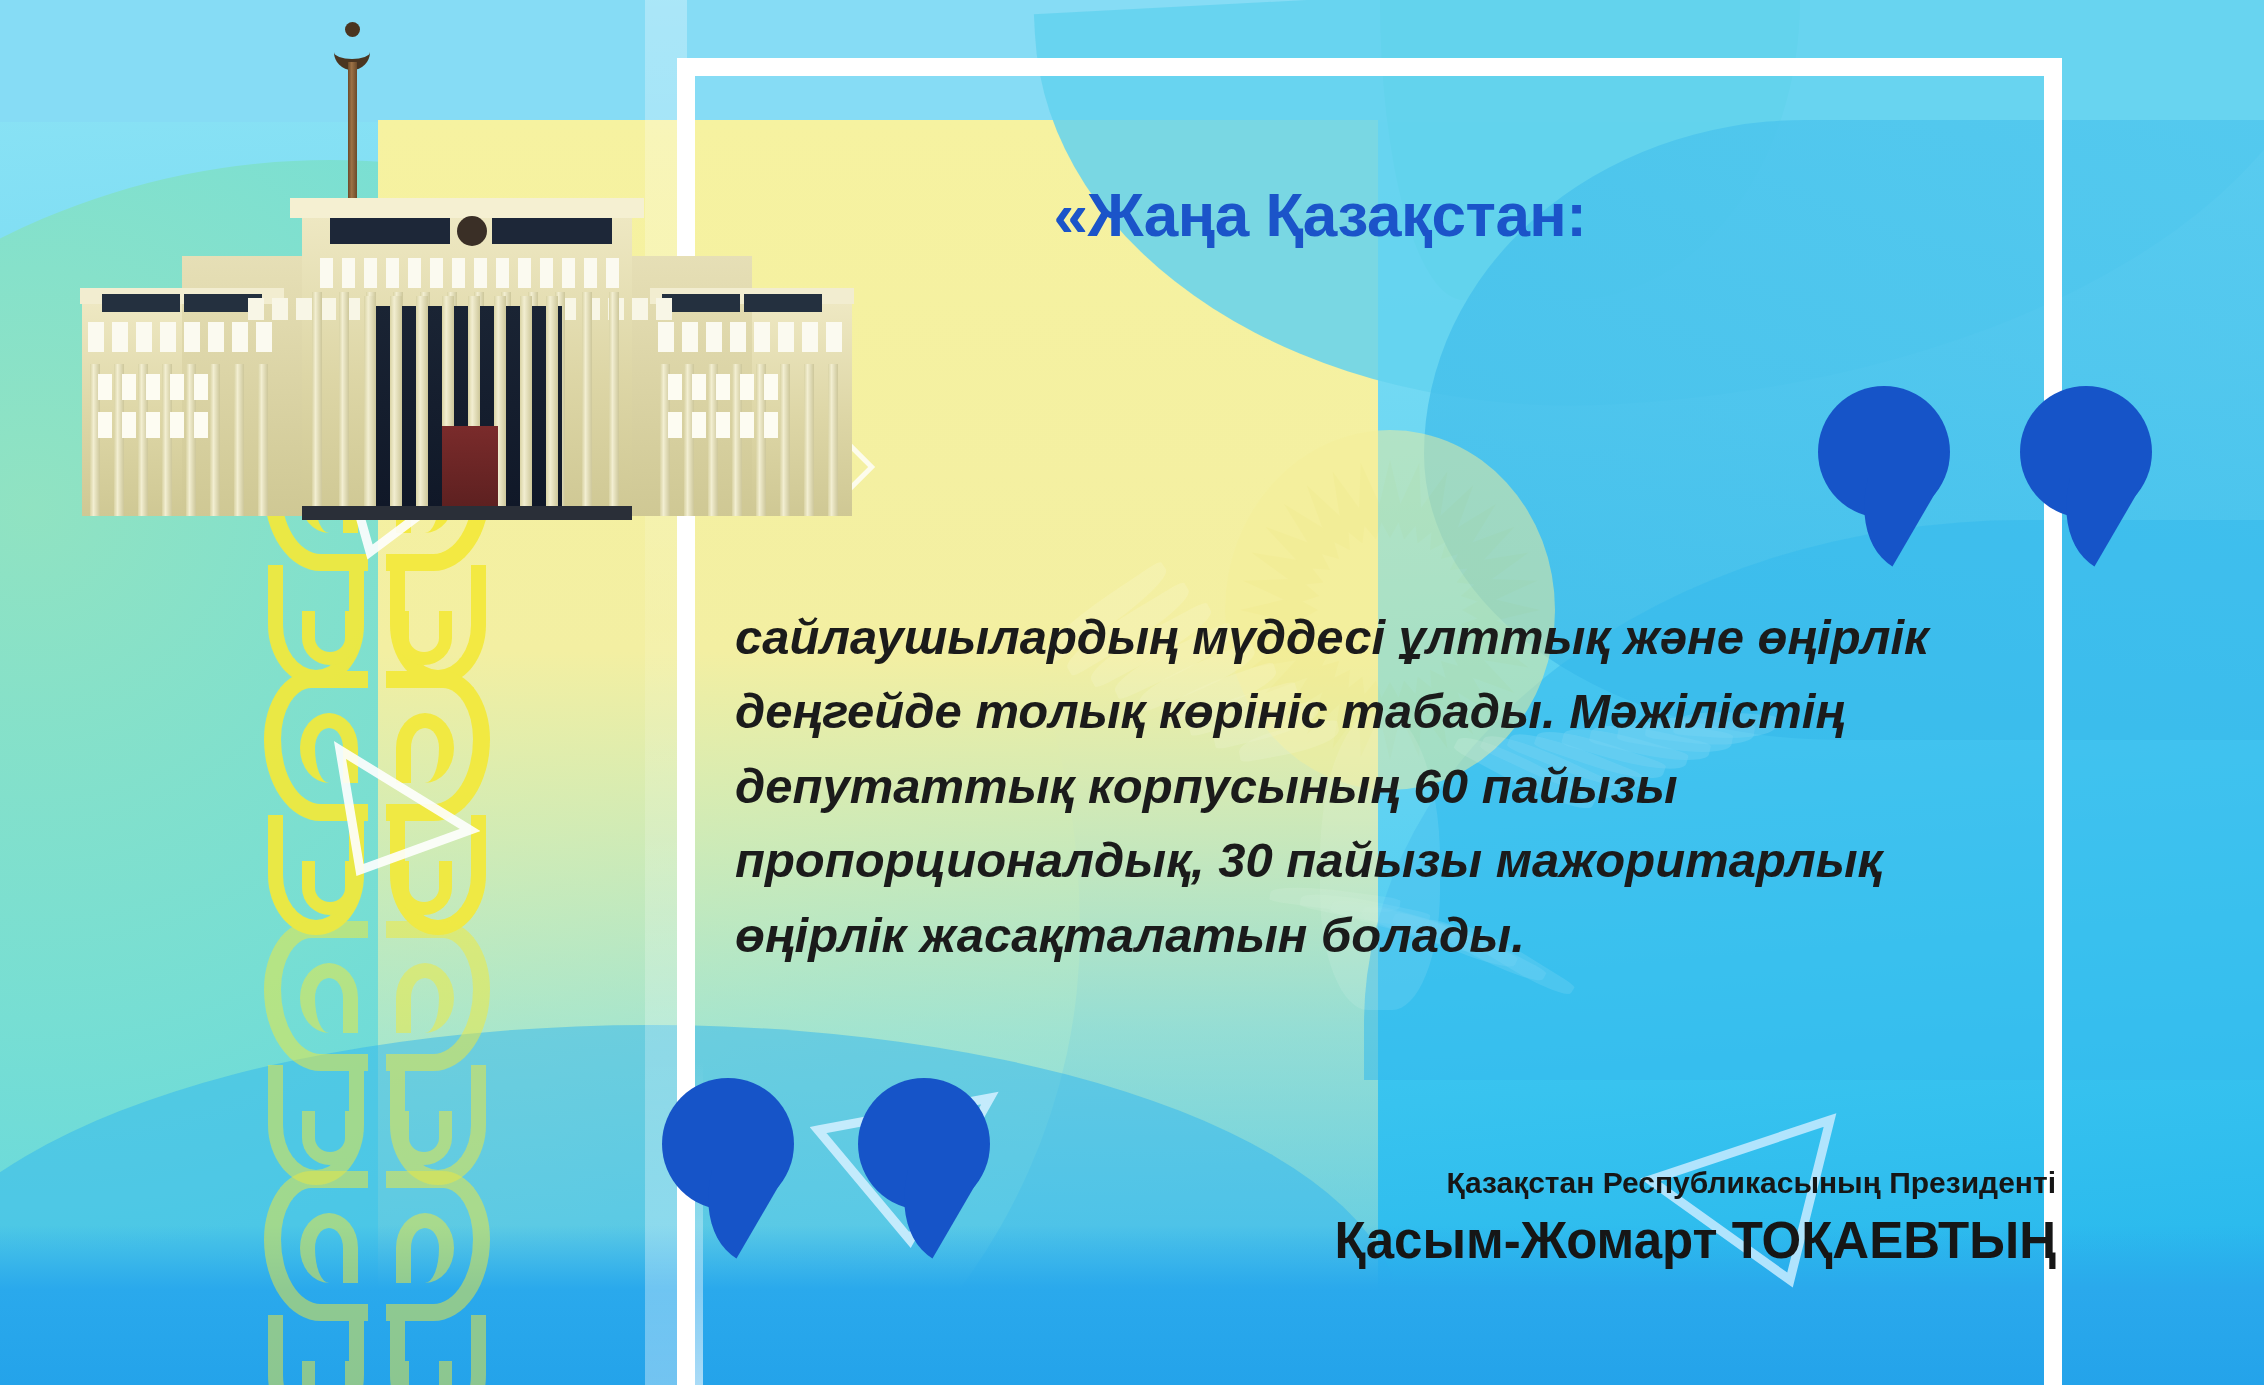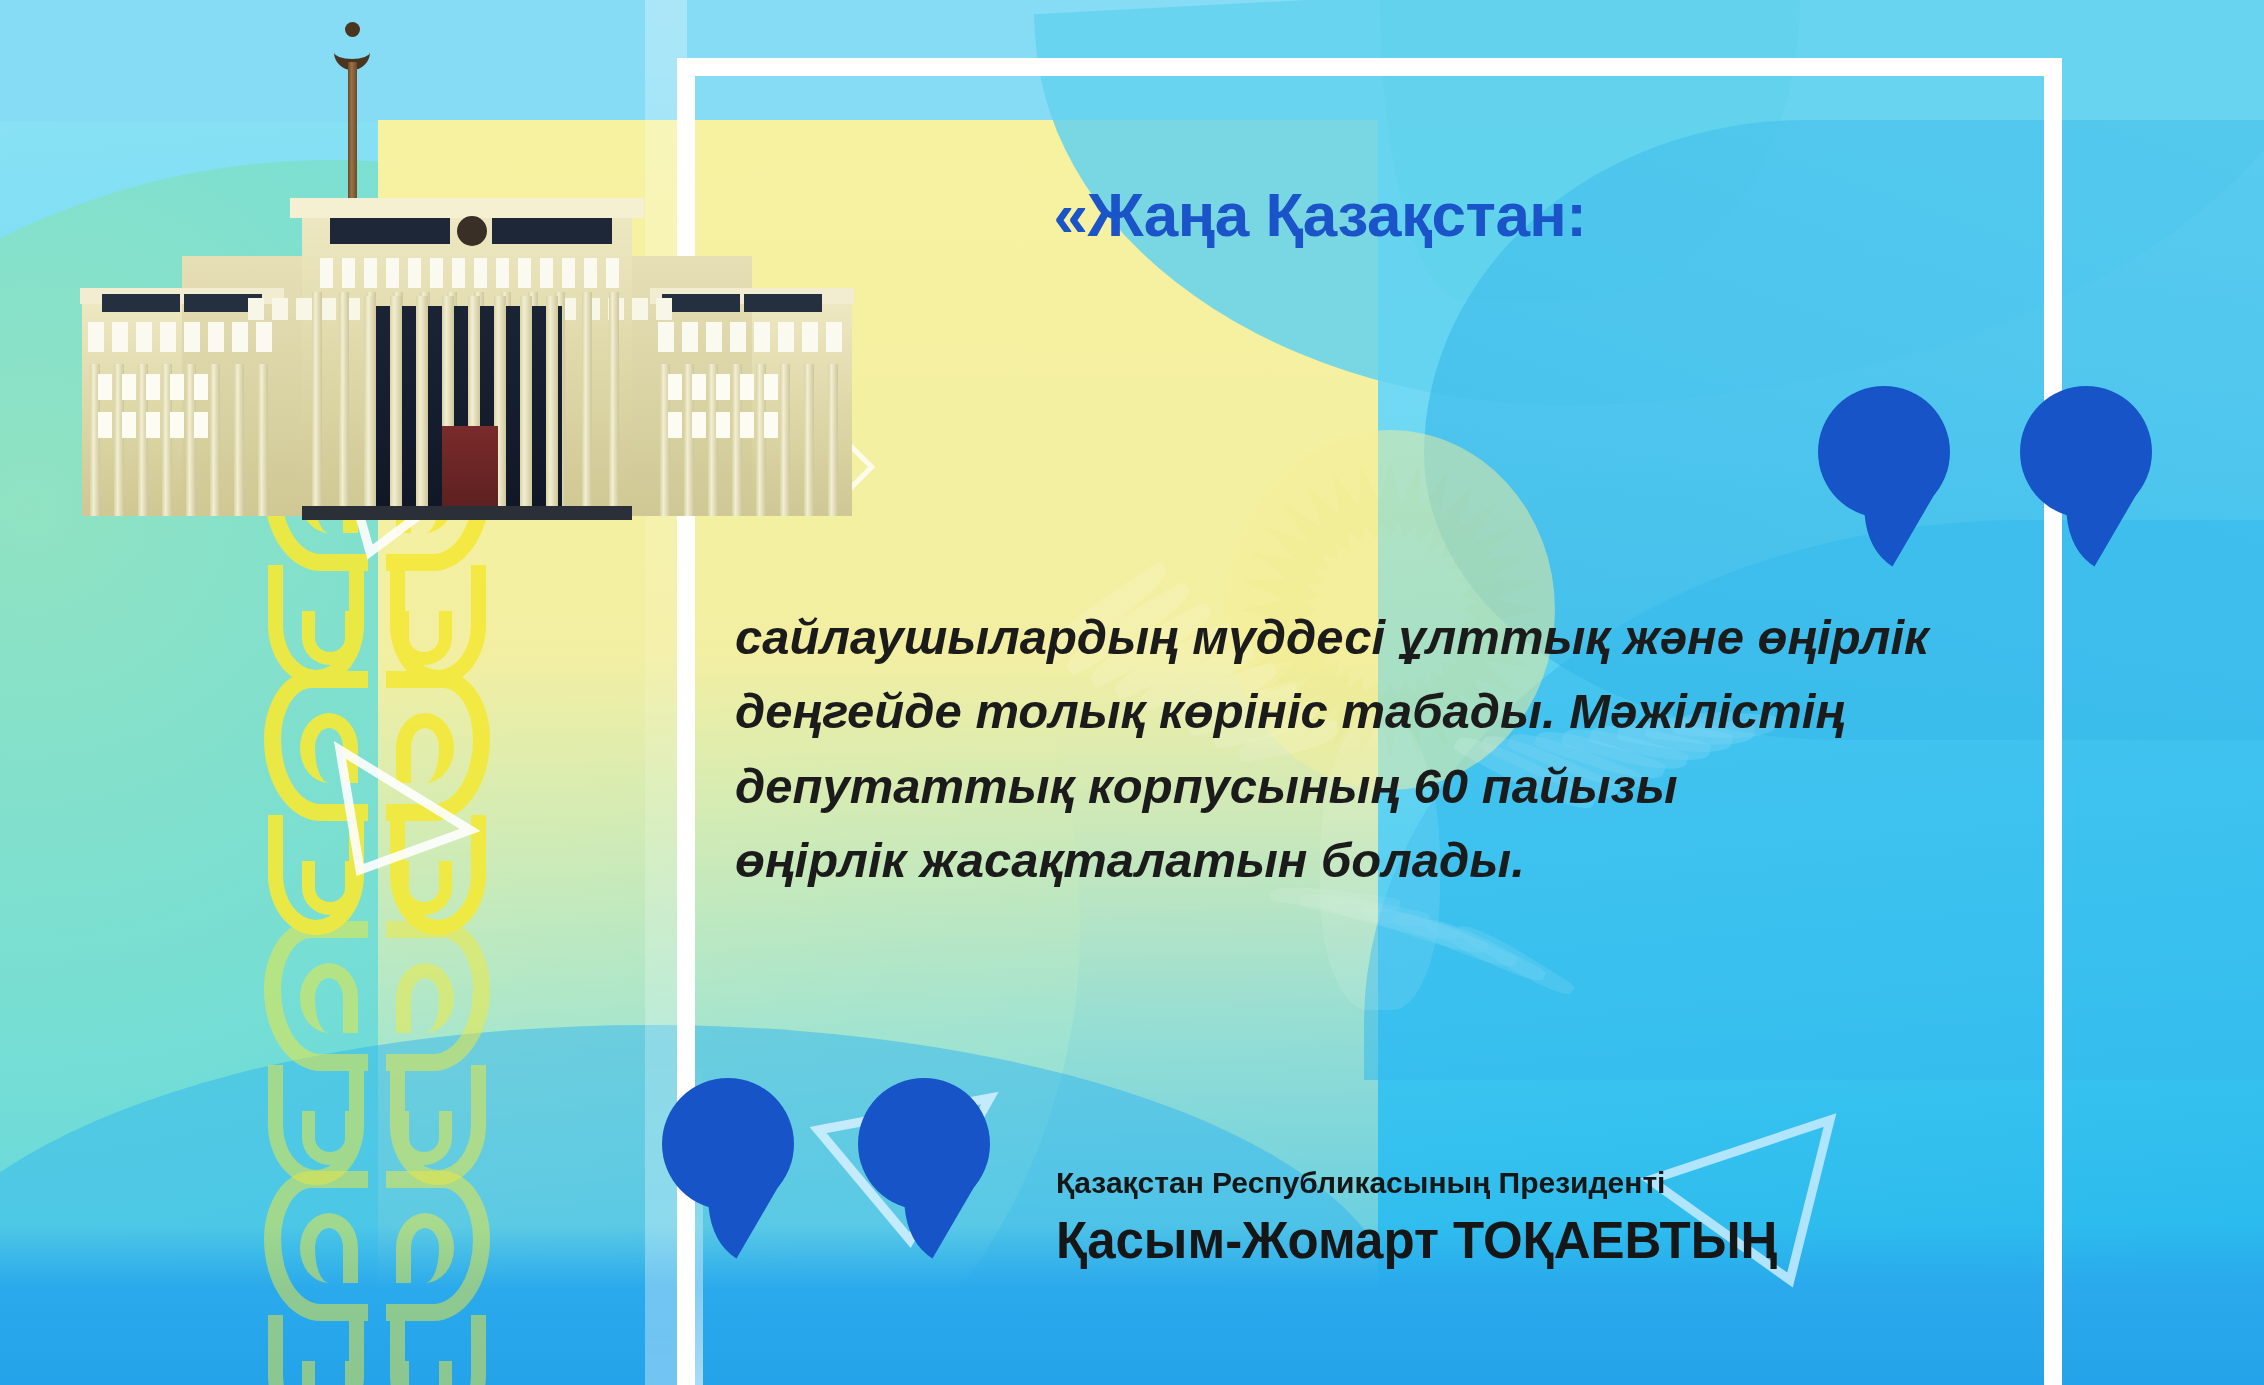--- a/index.html
+++ b/index.html
@@ -216,21 +216,21 @@
     position:absolute;left:735px;top:600px;width:1320px;
     color:#1b1b1b;
     font-style:italic;
     font-weight:600;
     font-size:49px;
     line-height:1.52;
   }
 
   .attrib{
     position:absolute;right:208px;top:1160px;width:1000px;
-    color:#161616;
+    text-align:right;color:#161616;
   }
   .attrib .a1{font-size:30px;font-weight:bold;line-height:1.5;}
   .attrib .a2{font-size:51px;font-weight:bold;line-height:1.25;margin-top:4px;}
   .attrib .a3{font-size:29px;font-weight:bold;letter-spacing:3px;margin-top:10px;}
 </style>
 </head>
 <body>
 
 <div id="poster">
 
@@ -602,20 +602,21 @@
   </div>
 
   <div class="title">
     <span class="l1">«Жаңа Қазақстан:</span>
   </div>
 
   <div class="quote-body">
     <div>сайлаушылардың мүддесі ұлттық және өңірлік</div>
     <div>деңгейде толық көрініс табады. Мәжілістің</div>
     <div>депутаттық корпусының 60 пайызы</div>
+    <div>пропорционалдық, 30 пайызы мажоритарлық</div>
     <div>өңірлік жасақталатын болады.</div>
   </div>
 
   <div class="attrib">
     <div class="a1">Қазақстан Республикасының Президенті</div>
     <div class="a2">Қасым-Жомарт ТОҚАЕВТЫҢ</div>
   </div>
 
 </div>
 

